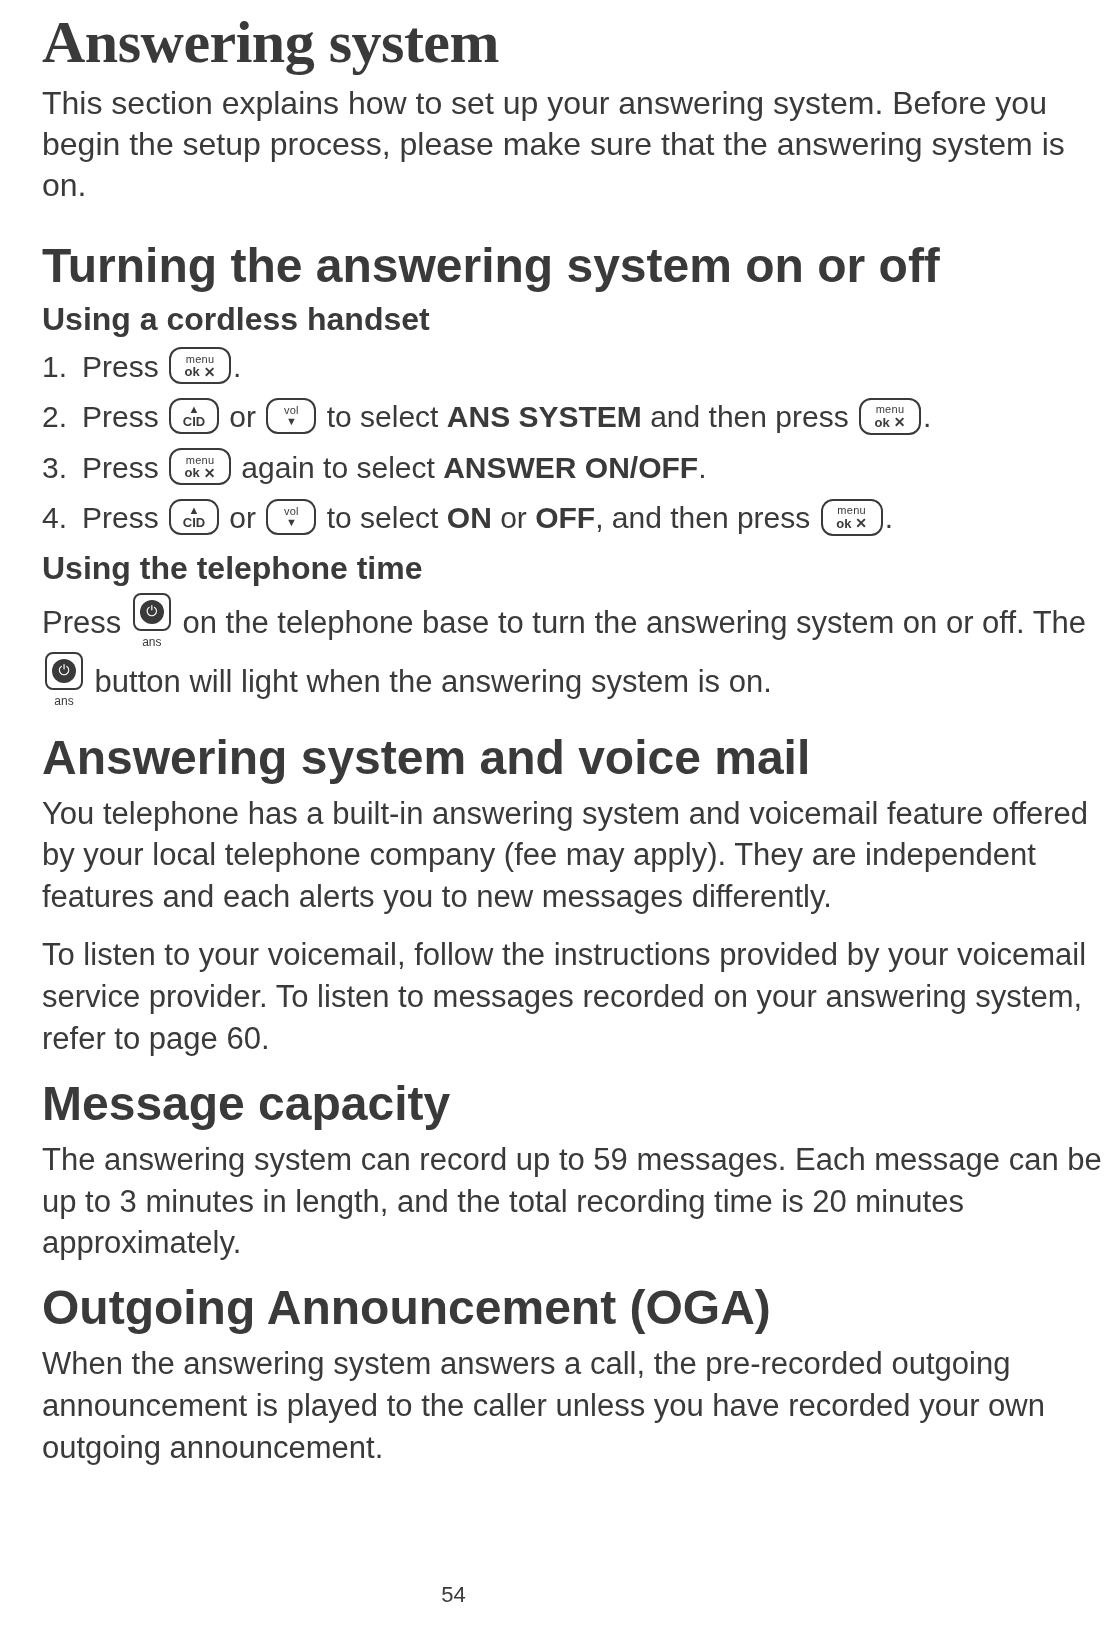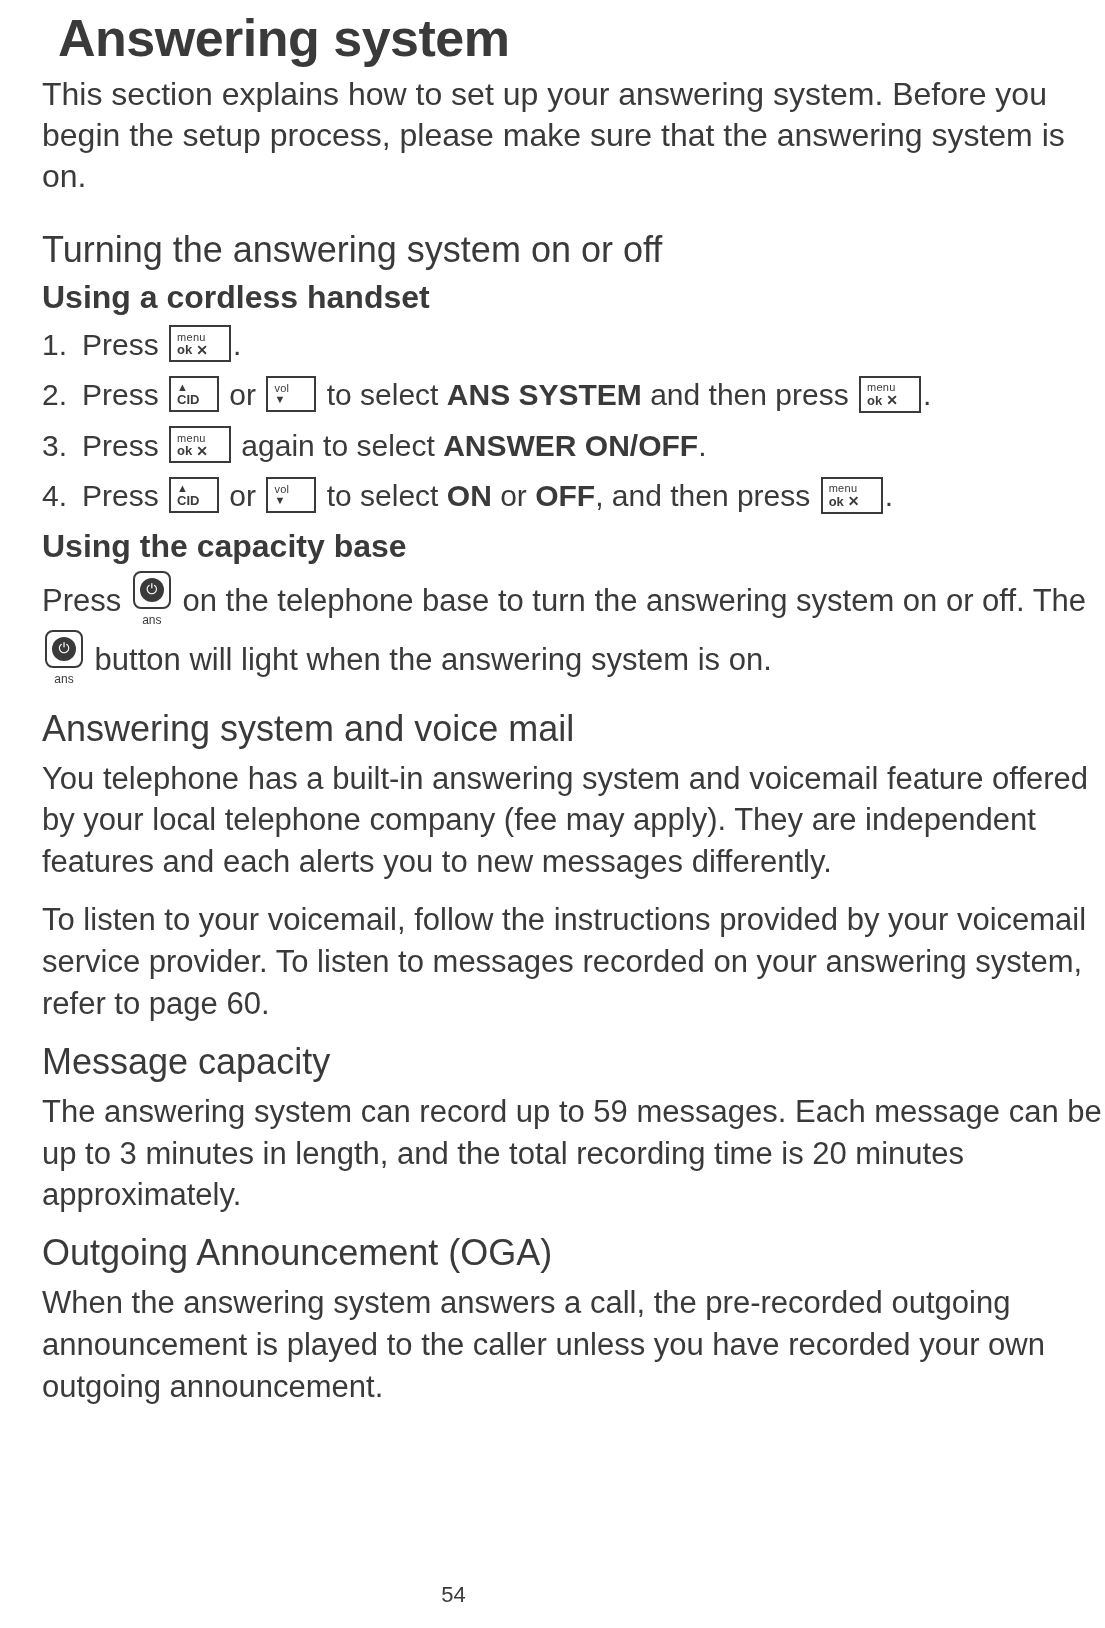--- a/index.html
+++ b/index.html
@@ -11,34 +11,35 @@
     color: #3a3a3a;
   }
   .page {
     width: 1105px;
     min-height: 1628px;
     box-sizing: border-box;
     padding: 8px 0px 30px 42px;
     position: relative;
   }
   h1.title {
-    font-size: 52px;
-    font-weight: 700;
-    margin: 0 0 6px 16px;
+    font-size: 60px;
+    font-weight: 700;
+    margin: 0 0 6px 0;
     letter-spacing: -0.5px;
+    font-family: Liberation Serif, serif;
   }
   .intro {
     font-size: 32px;
     line-height: 1.28;
     margin: 0 0 32px 0;
     font-weight: 400;
   }
   h2.sect {
-    font-size: 36px;
-    font-weight: 400;
+    font-size: 48px;
+    font-weight: 700;
     margin: 14px 0 6px 0;
   }
   h3.subsect {
     font-size: 32px;
     font-weight: 700;
     margin: 8px 0 6px 0;
   }
   ol.steps {
     list-style: none;
     padding: 0;
@@ -64,23 +65,24 @@
     font-size: 31px;
     line-height: 1.35;
     margin: 8px 0 16px 0;
   }
   .b { font-weight: 700; }
 
   
   .key {
     display: inline-flex;
     flex-direction: column;
+    align-items: center;
     justify-content: center;
     border: 2px solid #3a3a3a;
-    border-radius: 0;
+    border-radius: 12px;
     padding: 2px 6px 1px 6px;
     min-width: 46px;
     height: 30px;
     vertical-align: middle;
     line-height: 1;
     margin: 0 2px;
     box-sizing: content-box;
     position: relative;
     top: -3px;
   }
@@ -213,21 +215,21 @@
       </span><span> to select </span><span class="b">ON</span><span> or </span><span class="b">OFF</span><span>, and then press </span><span class="key menuok">
         <span class="top">menu</span>
         <span class="bot">
             <span>ok</span>
             <span class="mute">✕</span>
           </span>
       </span><span>.</span>
     </li>
   </ol>
 
-  <h3 class="subsect">Using the capacity base</h3>
+  <h3 class="subsect">Using the telephone time</h3>
 
   <p class="para" style="line-height:1.7">
     <span>Press </span><span class="ansbtn">
       <span class="round">
           <span class="inner">⏻</span>
         </span>
       <span class="lbl">ans</span>
     </span><span> on the telephone base to turn the answering system on or off. The </span><span class="ansbtn">
       <span class="round">
           <span class="inner">⏻</span>

